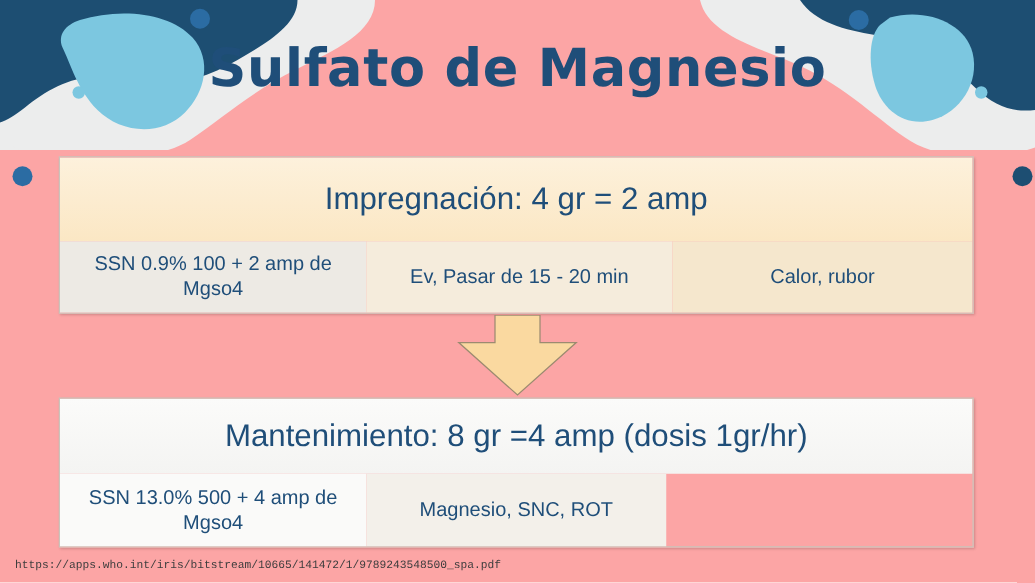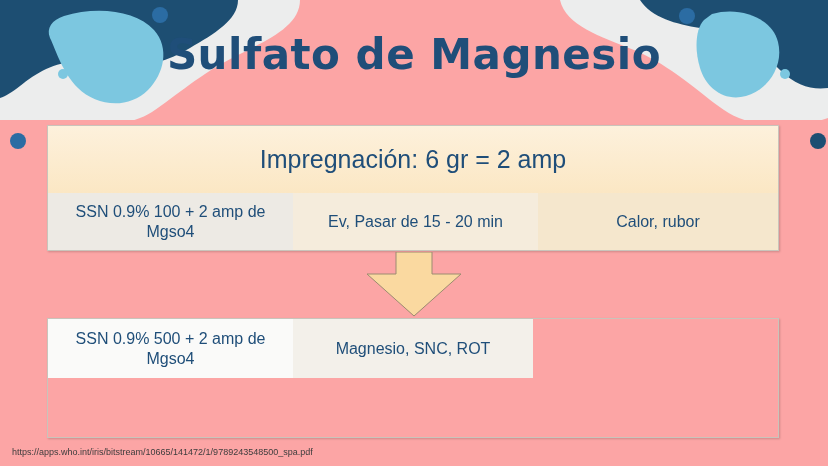--- a/index.html
+++ b/index.html
@@ -122,21 +122,21 @@
     z-index: 4;
   }
 
   
   .footer-url {
     position: absolute;
     left: 12px;
     top: 447px;
     font-size: 9px;
     color: #3d3d3d;
-    font-family: Liberation Sans, sans-serif;
+    font-family: Liberation Mono, monospace;
     white-space: nowrap;
   }
 </style>
 </head>
 <body>
 
 <div class="slide">
 
   <svg class="deco-layer" viewBox="0 0 828 120" preserveAspectRatio="none">
 
@@ -158,37 +158,38 @@
 
   <svg style="position:absolute;left:0;top:120;width:828px;height:60px;pointer-events:none;" viewBox="0 0 828 60" preserveAspectRatio="none">
     <circle cx="18" cy="21" r="8" fill="#2B6CA3"></circle>
     <circle cx="818" cy="21" r="8" fill="#1D4E72"></circle>
   </svg>
 
   <div class="slide-title">Sulfato de Magnesio</div>
 
   <div class="table-block" id="table-impregnacion">
 
-    <div class="table-header">Impregnación: 6 gr = 2 amp</div>
+    <div class="table-header">Impregnación: 4 gr = 2 amp</div>
 
     <div class="table-row">
       <div class="cell c1">SSN 0.9% 100 + 2 amp de Mgso4</div>
       <div class="cell c2">Ev, Pasar de 15 - 20 min</div>
       <div class="cell c3">Calor, rubor</div>
     </div>
   </div>
 
   <svg class="arrow-connector" viewBox="0 0 98 66" preserveAspectRatio="none">
     <polygon points="31,0 67,0 67,22 96,22 49,64 2,22 31,22" fill="#FAD9A0" stroke="#9C8B70" stroke-width="1"></polygon>
   </svg>
 
   <div class="table-block" id="table-mantenimiento">
 
+    <div class="table-header">Mantenimiento: 8 gr =4 amp (dosis 1gr/hr)</div>
 
     <div class="table-row">
-      <div class="cell c1">SSN 0.9% 500 + 2 amp de Mgso4</div>
+      <div class="cell c1">SSN 13.0% 500 + 4 amp de Mgso4</div>
       <div class="cell c3">Magnesio, SNC, ROT</div>
     </div>
   </div>
 
   <div class="footer-url">https://apps.who.int/iris/bitstream/10665/141472/1/9789243548500_spa.pdf</div>
 
 </div>
 
 </body></html>

